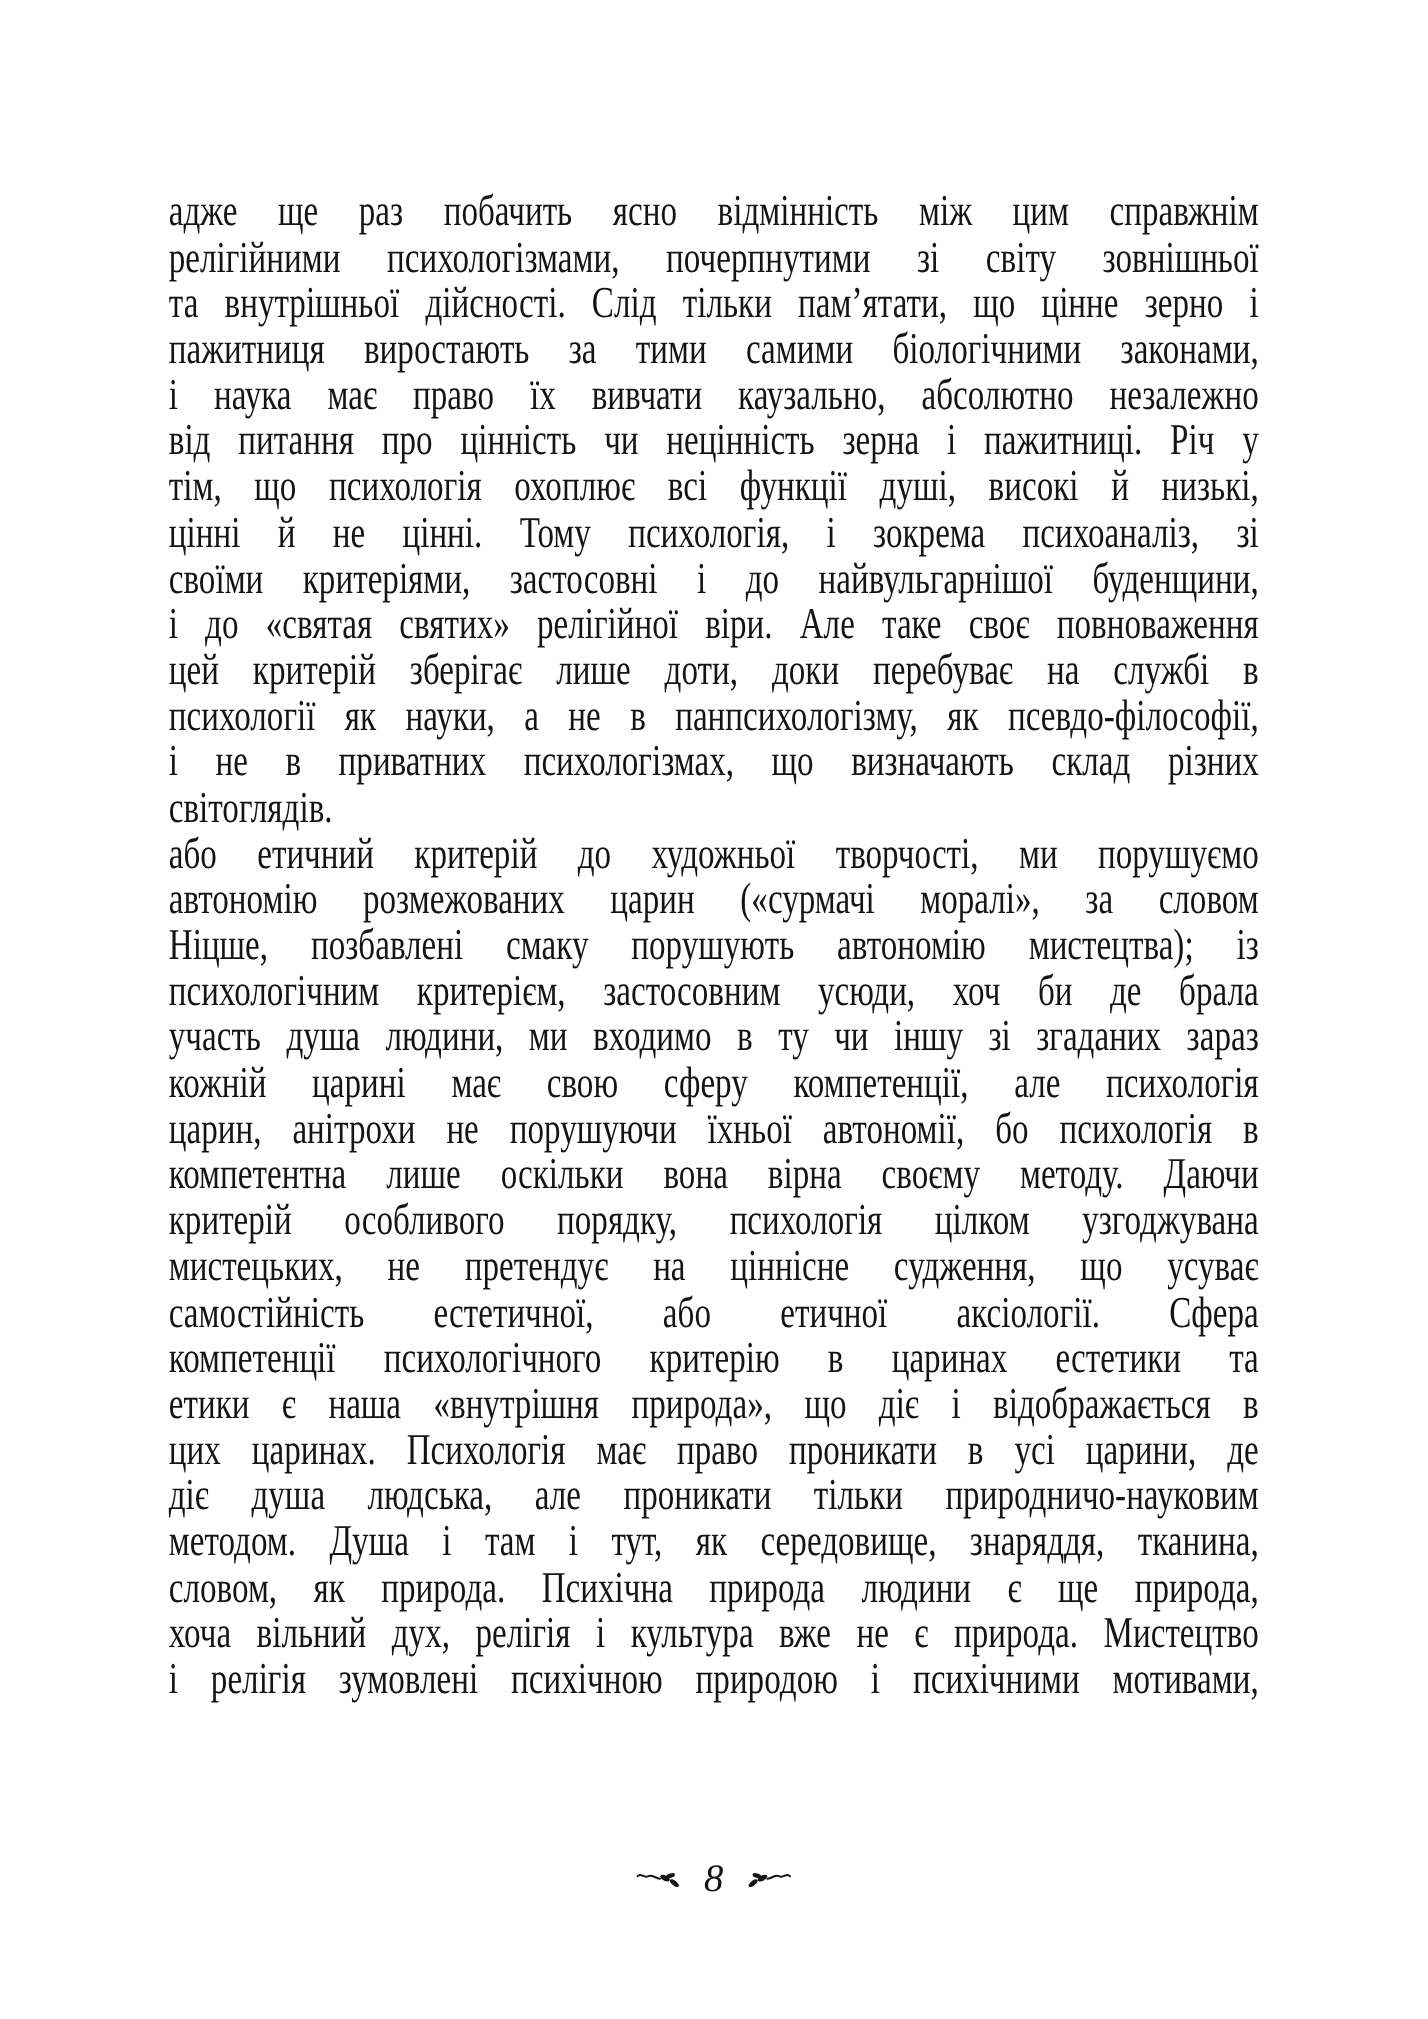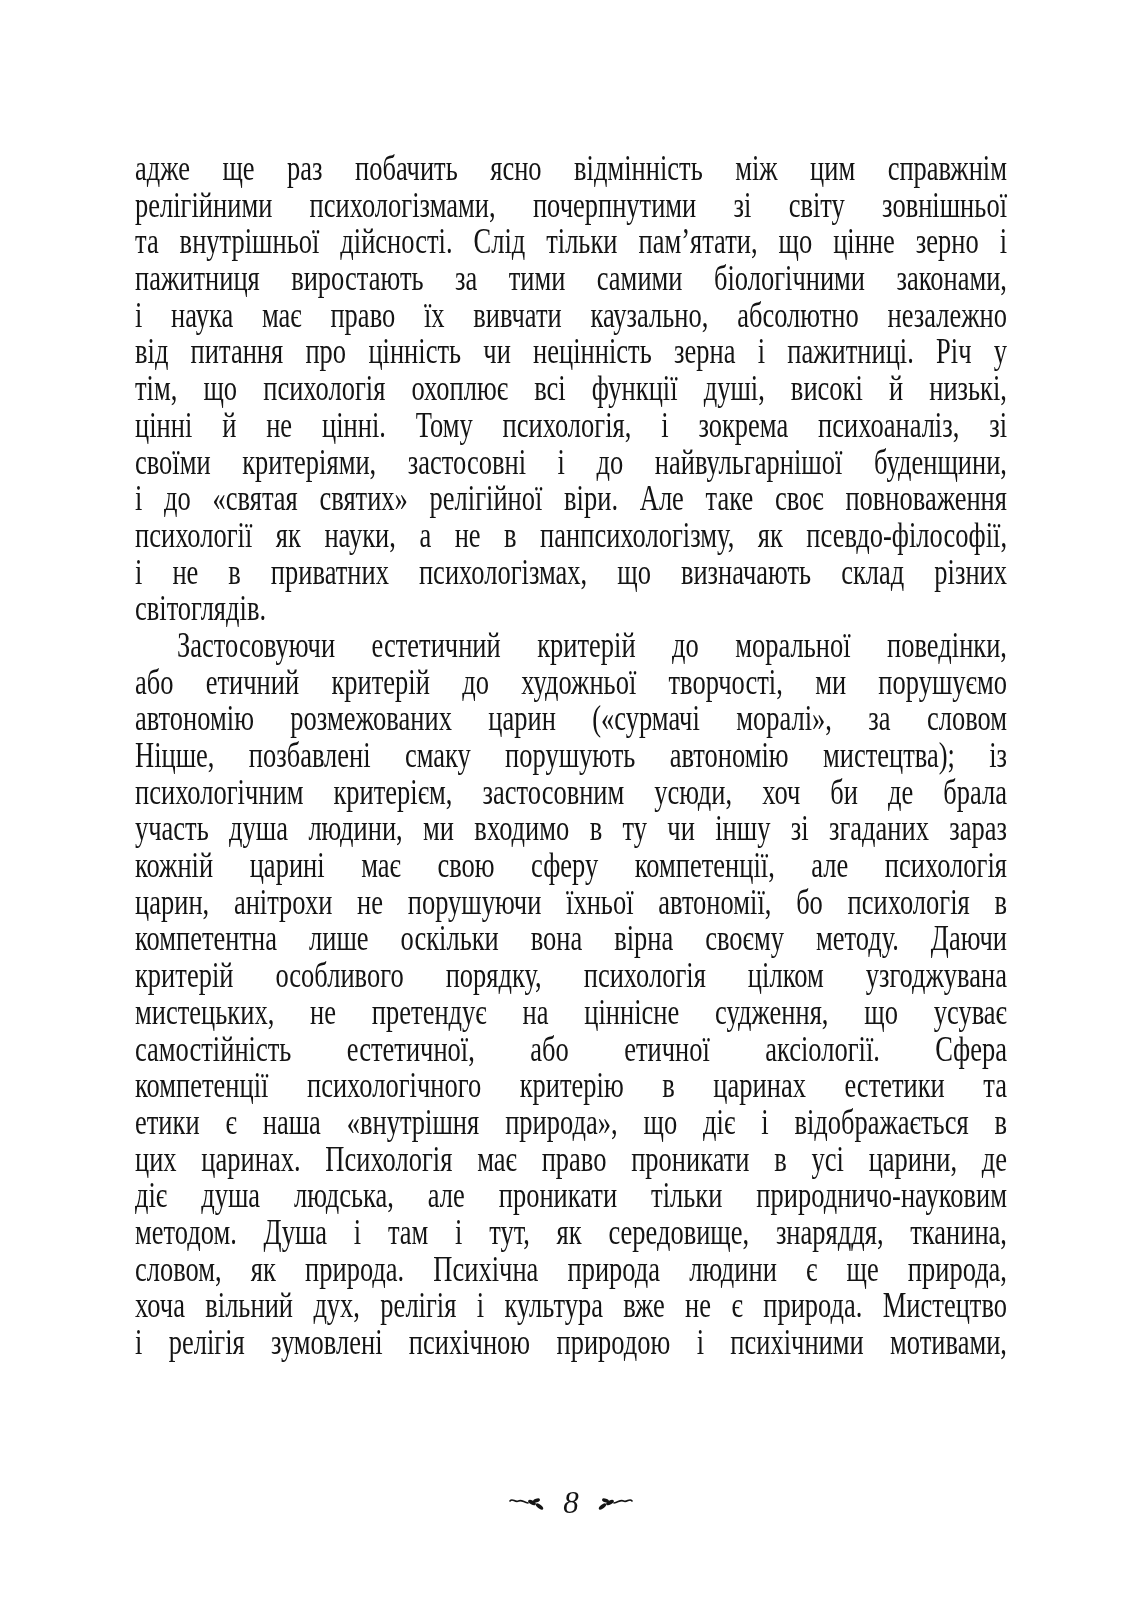--- a/index.html
+++ b/index.html
@@ -102,33 +102,33 @@
         <div class="line">
           <span class="line-text justified">цінні й не цінні. Тому психологія, і зокрема психоаналіз, зі</span>
         </div>
         <div class="line">
           <span class="line-text justified">своїми критеріями, застосовні і до найвульгарнішої буденщини,</span>
         </div>
         <div class="line">
           <span class="line-text justified">і до «святая святих» релігійної віри. Але таке своє повноваження</span>
         </div>
         <div class="line">
+          <span class="line-text justified">цей критерій зберігає лише доти, доки перебуває на службі в</span>
+        </div>
+        <div class="line">
           <span class="line-text justified">психології як науки, а не в панпсихологізму, як псевдо-філософії,</span>
         </div>
         <div class="line">
           <span class="line-text justified">і не в приватних психологізмах, що визначають склад різних</span>
         </div>
         <div class="line">
           <span class="line-text plain">світоглядів.</span>
         </div>
       </div>
       <div class="para">
-        <div class="line">
-          <span class="line-text justified first-indent">Застосовуючи естетичний критерій до моральної поведінки,</span>
-        </div>
         <div class="line">
           <span class="line-text justified">або етичний критерій до художньої творчості, ми порушуємо</span>
         </div>
         <div class="line">
           <span class="line-text justified">автономію розмежованих царин («сурмачі моралі», за словом</span>
         </div>
         <div class="line">
           <span class="line-text justified">Ніцше, позбавлені смаку порушують автономію мистецтва); із</span>
         </div>
         <div class="line">

